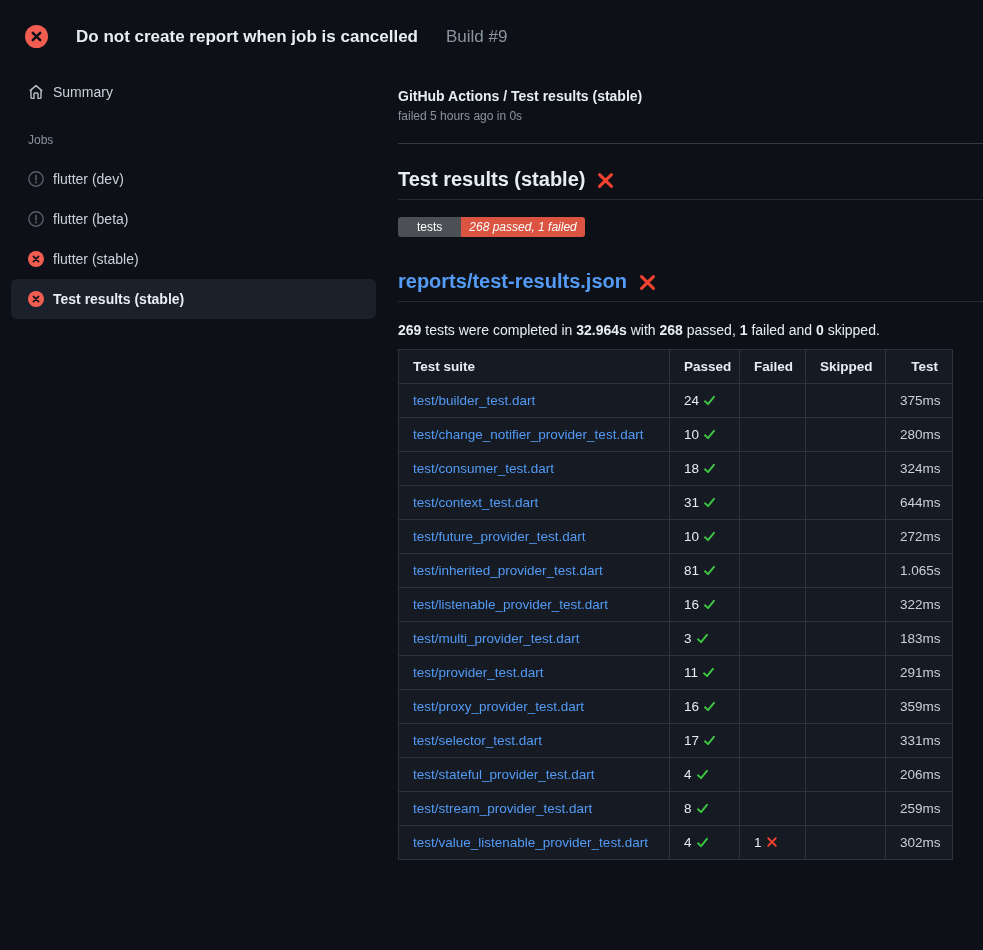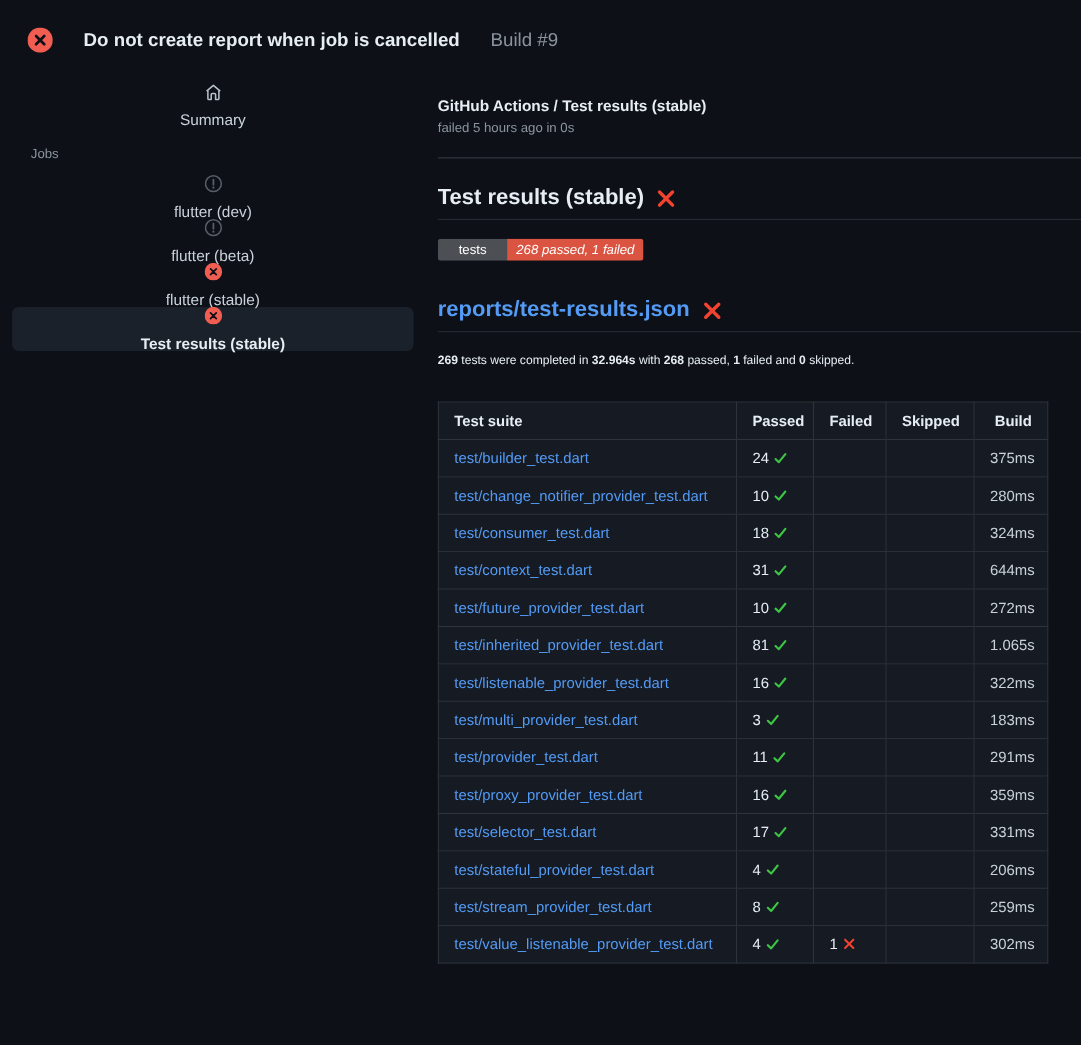--- a/index.html
+++ b/index.html
@@ -16,42 +16,42 @@
     font-size:14px;
   }
   
   .app-header{display:flex;align-items:center;gap:28px;padding:17px 0 0 25px;height:56px;}
   .app-header .status{width:23px;height:23px;flex:0 0 auto;}
   .app-title{font-size:17px;font-weight:700;color:var(--text);}
   .app-build{font-size:17px;font-weight:400;color:var(--muted);}
   
   .layout{display:flex;align-items:flex-start;}
   .sidebar{flex:0 0 390px;padding:20px 14px 0 11px;}
-  .side-row{display:flex;align-items:center;gap:9px;height:32px;padding:0 17px;border-radius:6px;cursor:pointer;flex-direction:column;}
+  .side-row{display:flex;align-items:center;gap:9px;height:32px;padding:0 17px;border-radius:6px;cursor:pointer;}
   .side-row .ic{width:16px;height:16px;flex:0 0 auto;display:flex;}
   .side-row span.lbl{font-size:14px;color:var(--dim);}
   .jobs-label{margin:25px 0 12px;padding-left:17px;font-size:12px;color:var(--muted);}
   .job-item{height:40px;}
   .job-item.selected{background:var(--selected-bg);}
   .job-item.selected span.lbl{font-weight:700;color:var(--text);}
   
   .main{flex:1 1 auto;min-width:0;padding:0 0 0 8px;}
   .job-header{margin-top:30px;}
   .job-header .jh-title{font-size:14px;font-weight:700;line-height:20px;color:var(--text);}
   .job-header .jh-sub{font-size:12px;color:var(--muted);margin-top:3px;}
   .top-rule{border:0;border-top:1px solid #333a42;margin-top:20px;}
   .section-title{display:flex;align-items:center;gap:11px;margin-top:24px;padding-bottom:8px;border-bottom:1px solid var(--rule);}
   .section-title .t{font-size:20px;font-weight:700;}
   .x-ico{width:19px;height:19px;display:inline-flex;flex:0 0 auto;margin-top:2px;}
   .badge{display:inline-flex;margin-top:17px;border-radius:3px;overflow:hidden;font-size:12px;line-height:20px;color:#fff;}
   .badge .b-label{background:var(--badge-label);padding:0 19px;}
   .badge .b-value{background:var(--badge-value);padding:0 8px;font-style:italic;}
   .file-title{display:flex;align-items:center;gap:11px;margin-top:33px;padding-bottom:8px;border-bottom:1px solid var(--rule);}
   .file-title .t{font-size:20px;font-weight:700;color:var(--link);cursor:pointer;}
-  .summary-line{margin:20px 0 31px;font-size:11px;color:var(--text);}
+  .summary-line{margin:20px 0 11px;font-size:14px;color:var(--text);}
   .summary-line b{font-weight:700;}
   
   table.results{border-collapse:collapse;table-layout:fixed;width:554px;font-size:13.5px;}
   table.results th,table.results td{
     border:1px solid var(--border);background:var(--cell-bg);
     height:34px;padding:0 14px;vertical-align:middle;white-space:nowrap;overflow:hidden;
   }
   table.results th{font-weight:700;color:var(--text);text-align:right;}
   table.results th.suite{text-align:left;}
   td.suite a{color:var(--link);text-decoration:none;cursor:pointer;}
@@ -167,21 +167,21 @@
           <col style="width: 66px;">
           <col style="width: 80px;">
           <col style="width: 67px;">
         </colgroup>
       <thead>
           <tr id="table-head-row">
             <th class="suite">Test suite</th>
             <th>Passed</th>
             <th>Failed</th>
             <th>Skipped</th>
-            <th>Build</th>
+            <th>Test</th>
           </tr>
         </thead>
       <tbody id="table-body">
           <tr>
             <td class="suite"><a>test/builder_test.dart</a></td>
             <td class="num"><span class="cellval">
                 <span>24</span>
                 <span class="mini-ico">
                   <svg viewBox="0 0 16 16" width="13" height="13">
                     <path d="M2.5 9 L6.2 12.5 L13.5 3.5" fill="none" stroke="#3dc643" stroke-width="2.4" stroke-linecap="round" stroke-linejoin="round"></path>

